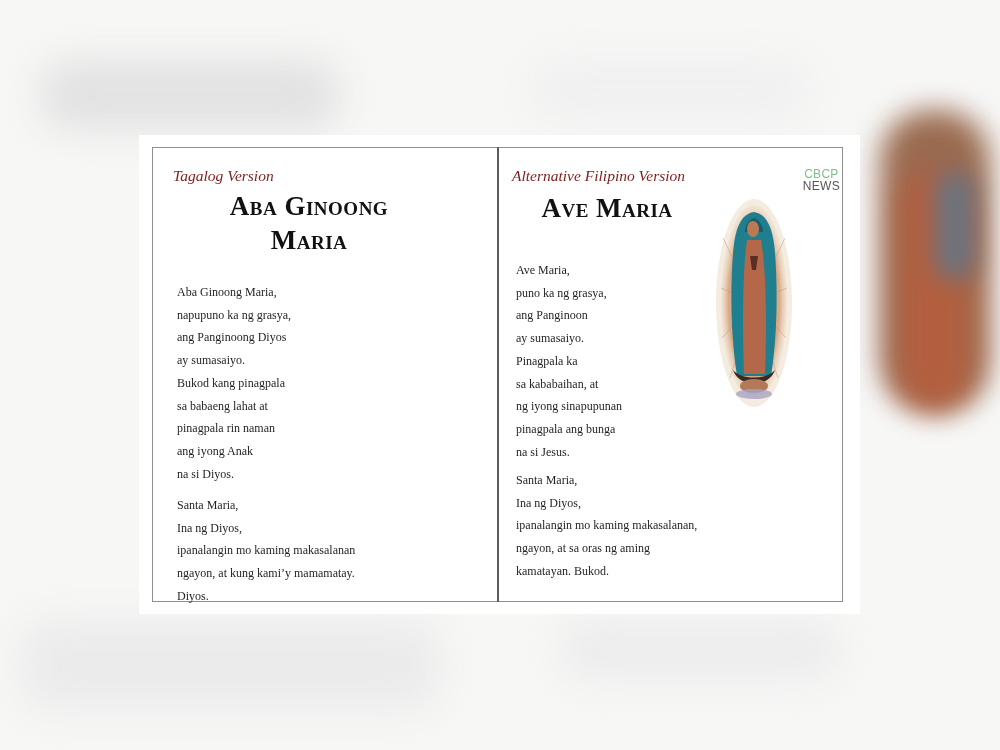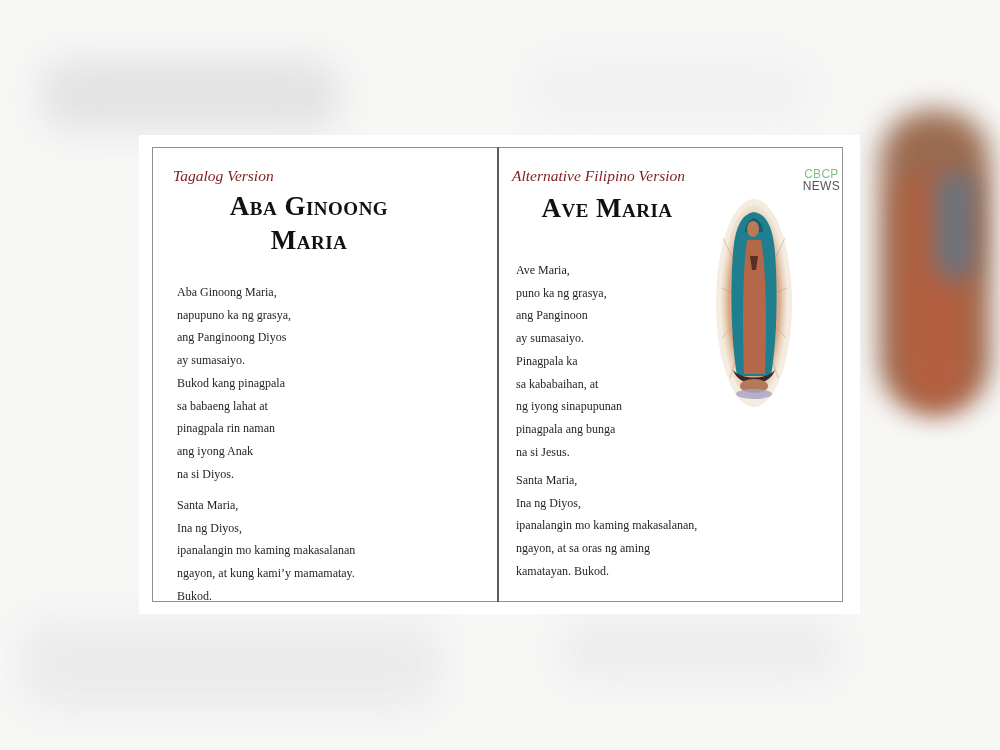--- a/index.html
+++ b/index.html
@@ -83,21 +83,21 @@
       <div>sa babaeng lahat at</div>
       <div>pinagpala rin naman</div>
       <div>ang iyong Anak</div>
       <div>na si Diyos.</div>
     </div>
     <div class="verse" style="left:18px; top:333px;">
       <div>Santa Maria,</div>
       <div>Ina ng Diyos,</div>
       <div>ipanalangin mo kaming makasalanan</div>
       <div>ngayon, at kung kami’y mamamatay.</div>
-      <div>Bukod.</div>
+      <div>Diyos.</div>
     </div>
   </div>
 
   <div class="col col-right">
     <div class="subtitle" style="left:0; top:20px;">Alternative Filipino Version</div>
     <div class="title" style="left:0; top:44px; width:190px;">Ave Maria</div>
     <div class="verse" style="left:4px; top:98px;">
       <div>Ave Maria,</div>
       <div>puno ka ng grasya,</div>
       <div>ang Panginoon</div>

